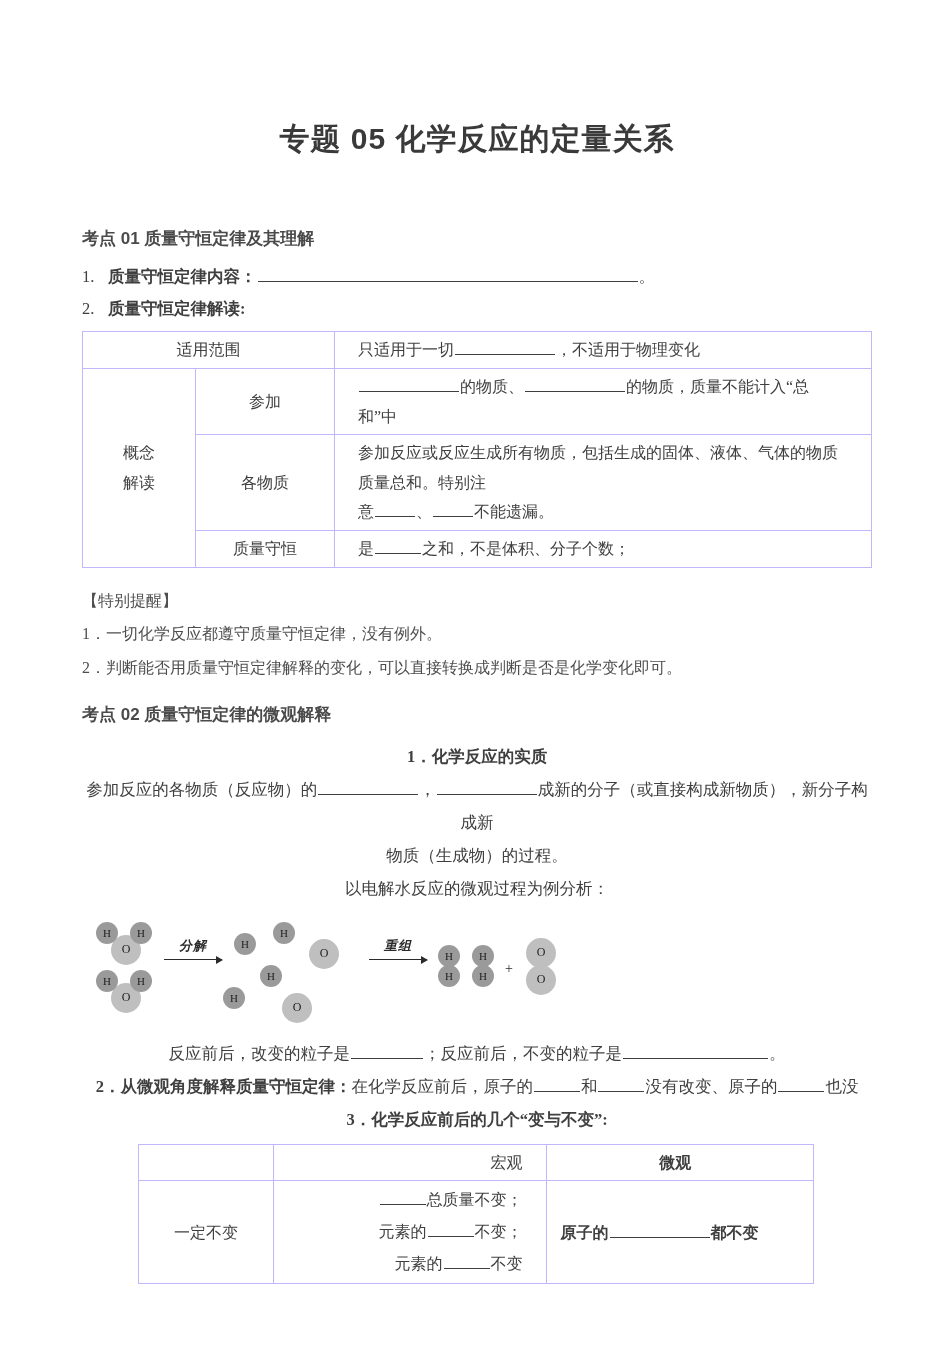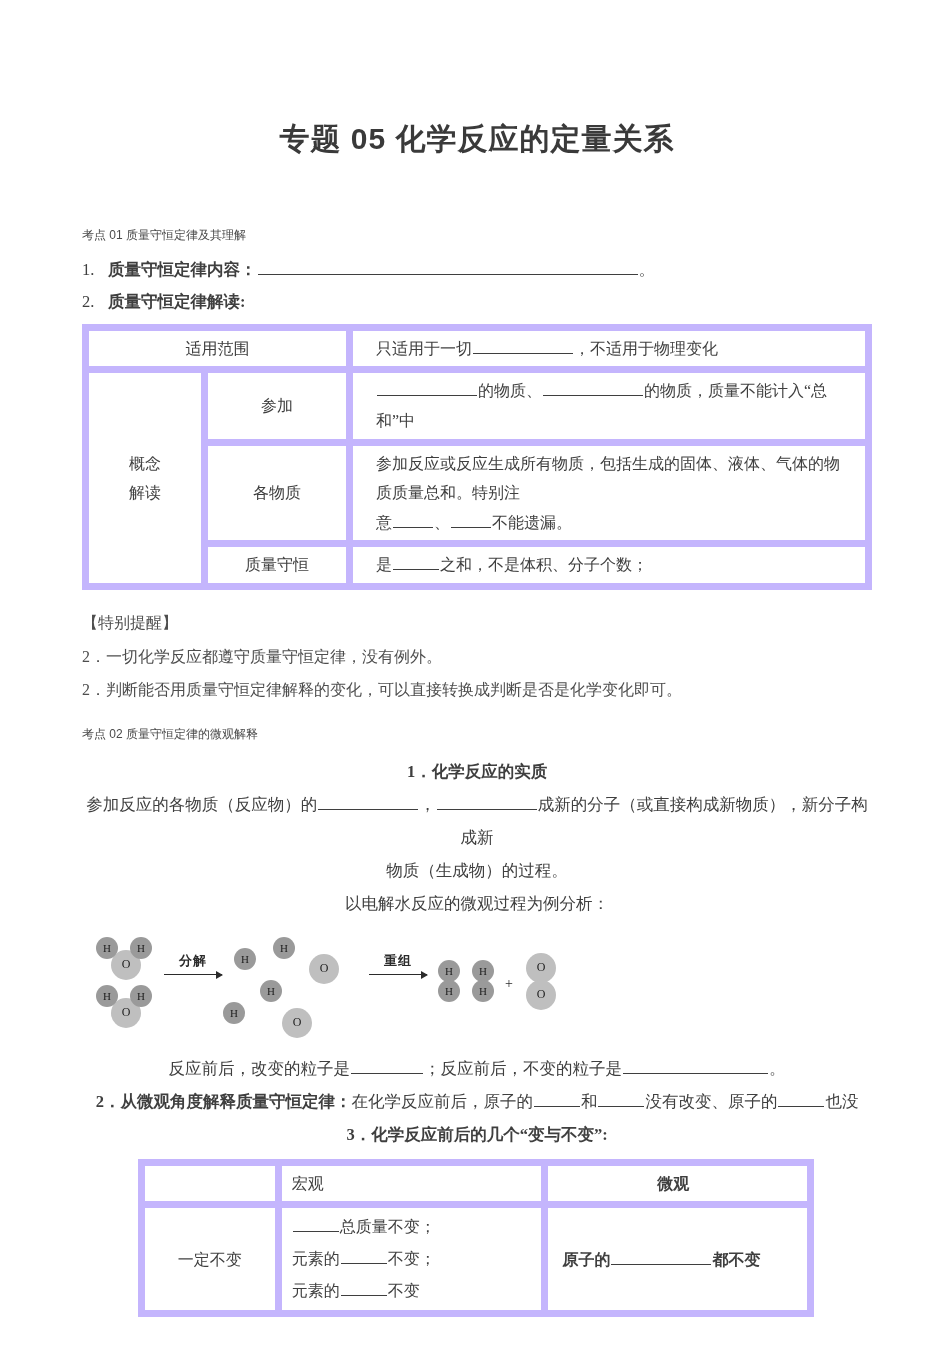--- a/index.html
+++ b/index.html
@@ -38,22 +38,22 @@
     color: #3a3a3a;
     letter-spacing: 1px;
     margin-top: 120px;
     margin-bottom: 0;
     line-height: 1.25;
   }
 
   
   .kaodian {
     font-family: "Liberation Sans", "DejaVu Sans", sans-serif;
-    font-weight: normal;
-    font-size: 12px;
+    font-weight: bold;
+    font-size: 17px;
     color: #4a4a4a;
     letter-spacing: 0px;
     line-height: 1.5;
   }
   .kd-01 { margin-top: 68px; }
   .kd-02 { margin-top: 18px; }
 
   
   .num-item {
     display: flex;
@@ -84,42 +84,42 @@
   .bl-xxs { width: 40px; }
 
   
   table.doc-table {
     border-collapse: collapse;
     font-size: 16px;
     color: #3f3f3f;
     line-height: 1.85;
   }
   table.doc-table td {
-    border: 7px solid #c4b5fd;
+    border: 1px solid #c4b5fd;
     padding: 3px 23px;
     vertical-align: middle;
   }
   .t1 {
     width: 790px;
     margin-top: 6px;
   }
   .t1 .c-a { width: 66px;  text-align: center; }
   .t1 .c-b { width: 92px;  text-align: center; }
   .t1 .c-c { }
   .t1 .tall { height: 74px; }
   .t1 .row1 { height: 32px; }
   .t1 .row-sm { height: 34px; }
 
   .t2 {
     width: 676px;
     margin: 8px 0 0 56px;
   }
   .t2 td { text-align: center; }
   .t2 .c-l { width: 110px; margin-top: 12px; }
-  .t2 .c-m { width: 296px; text-align: left; padding-left: 10px; }
+  .t2 .c-m { width: 296px; text-align: right; padding-left: 10px; }
   .t2 .c-r { width: 268px; text-align: left; padding-left: 14px; font-weight: bold; }
   .t2 .hdr { height: 34px; }
   .t2 .body-row { height: 96px; }
   .t2 .ml { line-height: 2.0; }
 
   
   .tip-head {
     font-size: 16px;
     line-height: 2.1;
     margin-top: 16px;
@@ -166,20 +166,21 @@
     background: #bfbfbf;
     width: 30px;
     height: 30px;
     font-size: 12px;
   }
   .arrow-group {
     position: absolute;
     text-align: center;
     font-family: "Liberation Sans", "DejaVu Sans", sans-serif;
     color: #2b2b2b;
+    font-style: italic;
   }
   .arrow-group .lbl {
     font-size: 13px;
     font-weight: bold;
     line-height: 1.1;
     letter-spacing: 1px;
   }
   .arrow-group .ln {
     position: relative;
     height: 10px;
@@ -263,21 +264,21 @@
           </td>
         </tr>
         <tr class="row-sm">
           <td class="c-b">质量守恒</td>
           <td class="c-c"><span>是</span><span class="blank bl-xs"></span><span>之和，不是体积、分子个数；</span></td>
         </tr>
       </tbody>
     </table>
 
     <div class="tip-head">【特别提醒】</div>
-    <div class="tip-line">2．一切化学反应都遵守质量守恒定律，没有例外。</div>
+    <div class="tip-line">1．一切化学反应都遵守质量守恒定律，没有例外。</div>
     <div class="tip-line">2．判断能否用质量守恒定律解释的变化，可以直接转换成判断是否是化学变化即可。</div>
 
     <div class="kaodian kd-02">考点 02 质量守恒定律的微观解释</div>
 
     <div class="para bold-lead" style="margin-top:12px;">1．化学反应的实质</div>
     <div class="para"><span>参加反应的各物质（反应物）的</span><span class="blank bl-md"></span><span>，</span><span class="blank bl-md"></span><span>成新的分子（或直接构成新物质），新分子构成新</span></div>
     <div class="para">物质（生成物）的过程。</div>
     <div class="para">以电解水反应的微观过程为例分析：</div>
 
     <div class="diagram">

